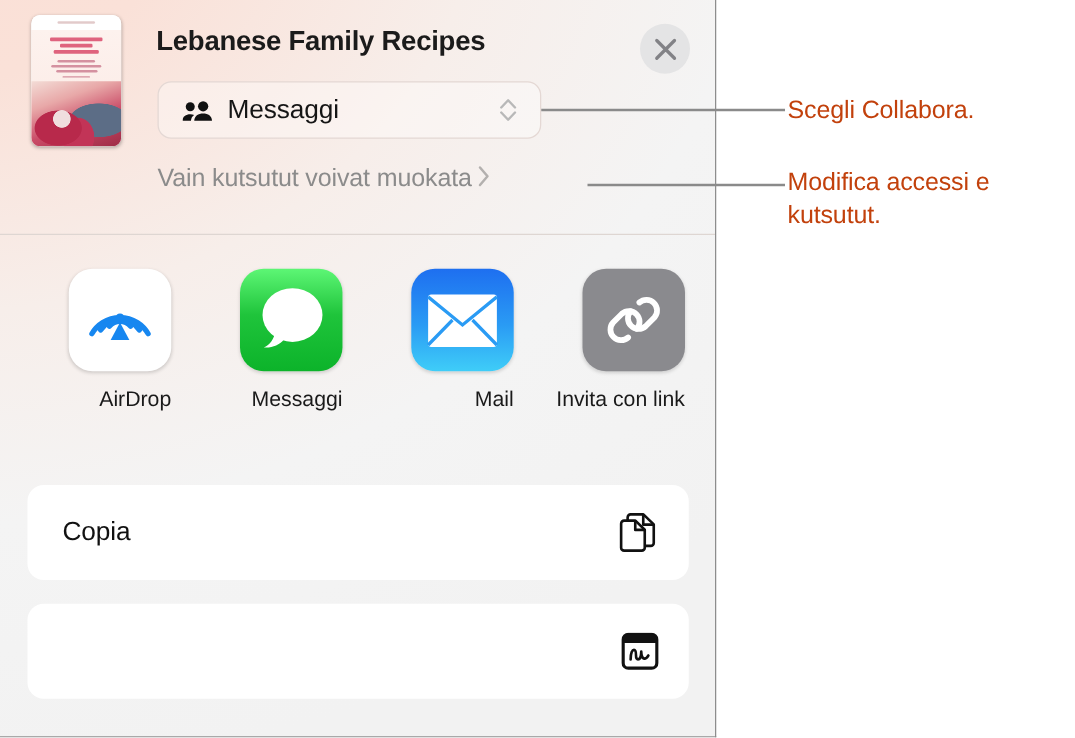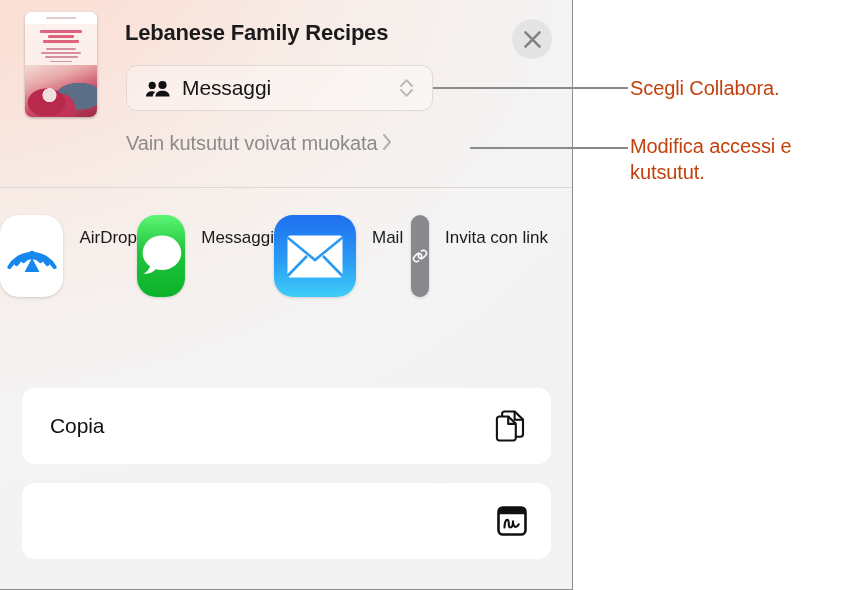--- a/index.html
+++ b/index.html
@@ -118,23 +118,22 @@
   #app-row{
     position:absolute;left:0;top:188px;
     width:573px;height:185px;
     display:flex;align-items:flex-start;
     padding-top:27px;
     box-sizing:border-box;
     overflow:hidden;
   }
   .app-item{
     width:137px;flex:0 0 137px;
-    display:flex;flex-direction:row;align-items:flex-start;
+    display:flex;flex-direction:column;align-items:flex-end;
     cursor:pointer;
-    gap:16px;
   }
   .app-tile{
     width:82px;height:82px;border-radius:19px;
     display:flex;align-items:center;justify-content:center;
     box-shadow:0 1px 3px rgba(0,0,0,.16);
     overflow:hidden;position:relative;
   }
   .app-label{
     margin-top:13px;font-size:17px;color:#1a1a1a;white-space:nowrap;
   }

